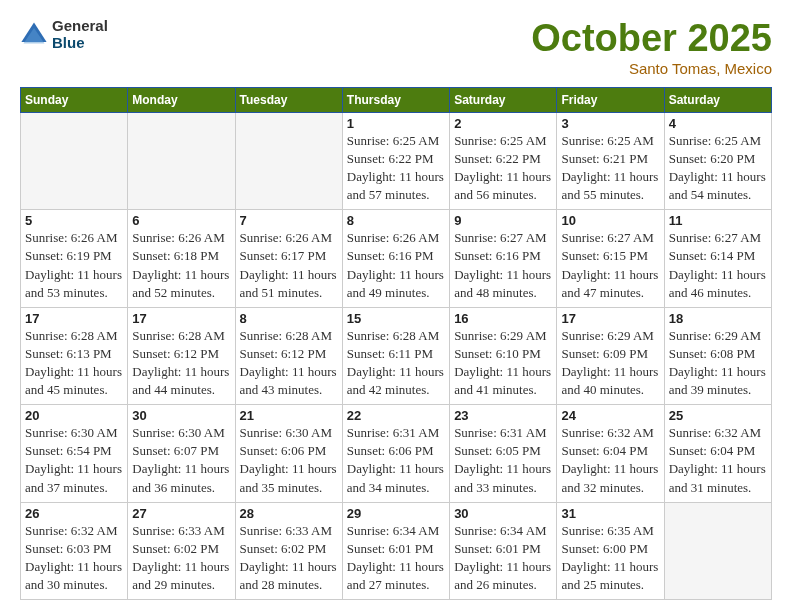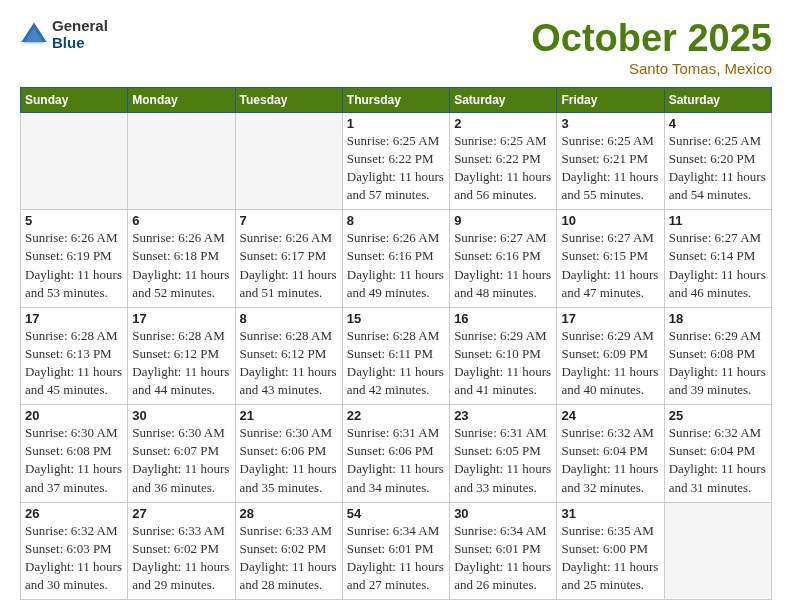--- a/index.html
+++ b/index.html
@@ -271,21 +271,21 @@
             <div class="day-info">Sunrise: 6:29 AM
 Sunset: 6:08 PM
 Daylight: 11 hours
 and 39 minutes.</div>
           </td>
         </tr>
         <tr>
           <td>
             <span class="day-number">20</span>
             <div class="day-info">Sunrise: 6:30 AM
-Sunset: 6:08 PM
+Sunset: 6:54 PM
 Daylight: 11 hours
 and 37 minutes.</div>
           </td>
           <td>
             <span class="day-number">30</span>
             <div class="day-info">Sunrise: 6:30 AM
 Sunset: 6:07 PM
 Daylight: 11 hours
 and 36 minutes.</div>
           </td>
@@ -341,21 +341,21 @@
 and 29 minutes.</div>
           </td>
           <td>
             <span class="day-number">28</span>
             <div class="day-info">Sunrise: 6:33 AM
 Sunset: 6:02 PM
 Daylight: 11 hours
 and 28 minutes.</div>
           </td>
           <td>
-            <span class="day-number">54</span>
+            <span class="day-number">29</span>
             <div class="day-info">Sunrise: 6:34 AM
 Sunset: 6:01 PM
 Daylight: 11 hours
 and 27 minutes.</div>
           </td>
           <td>
             <span class="day-number">30</span>
             <div class="day-info">Sunrise: 6:34 AM
 Sunset: 6:01 PM
 Daylight: 11 hours

